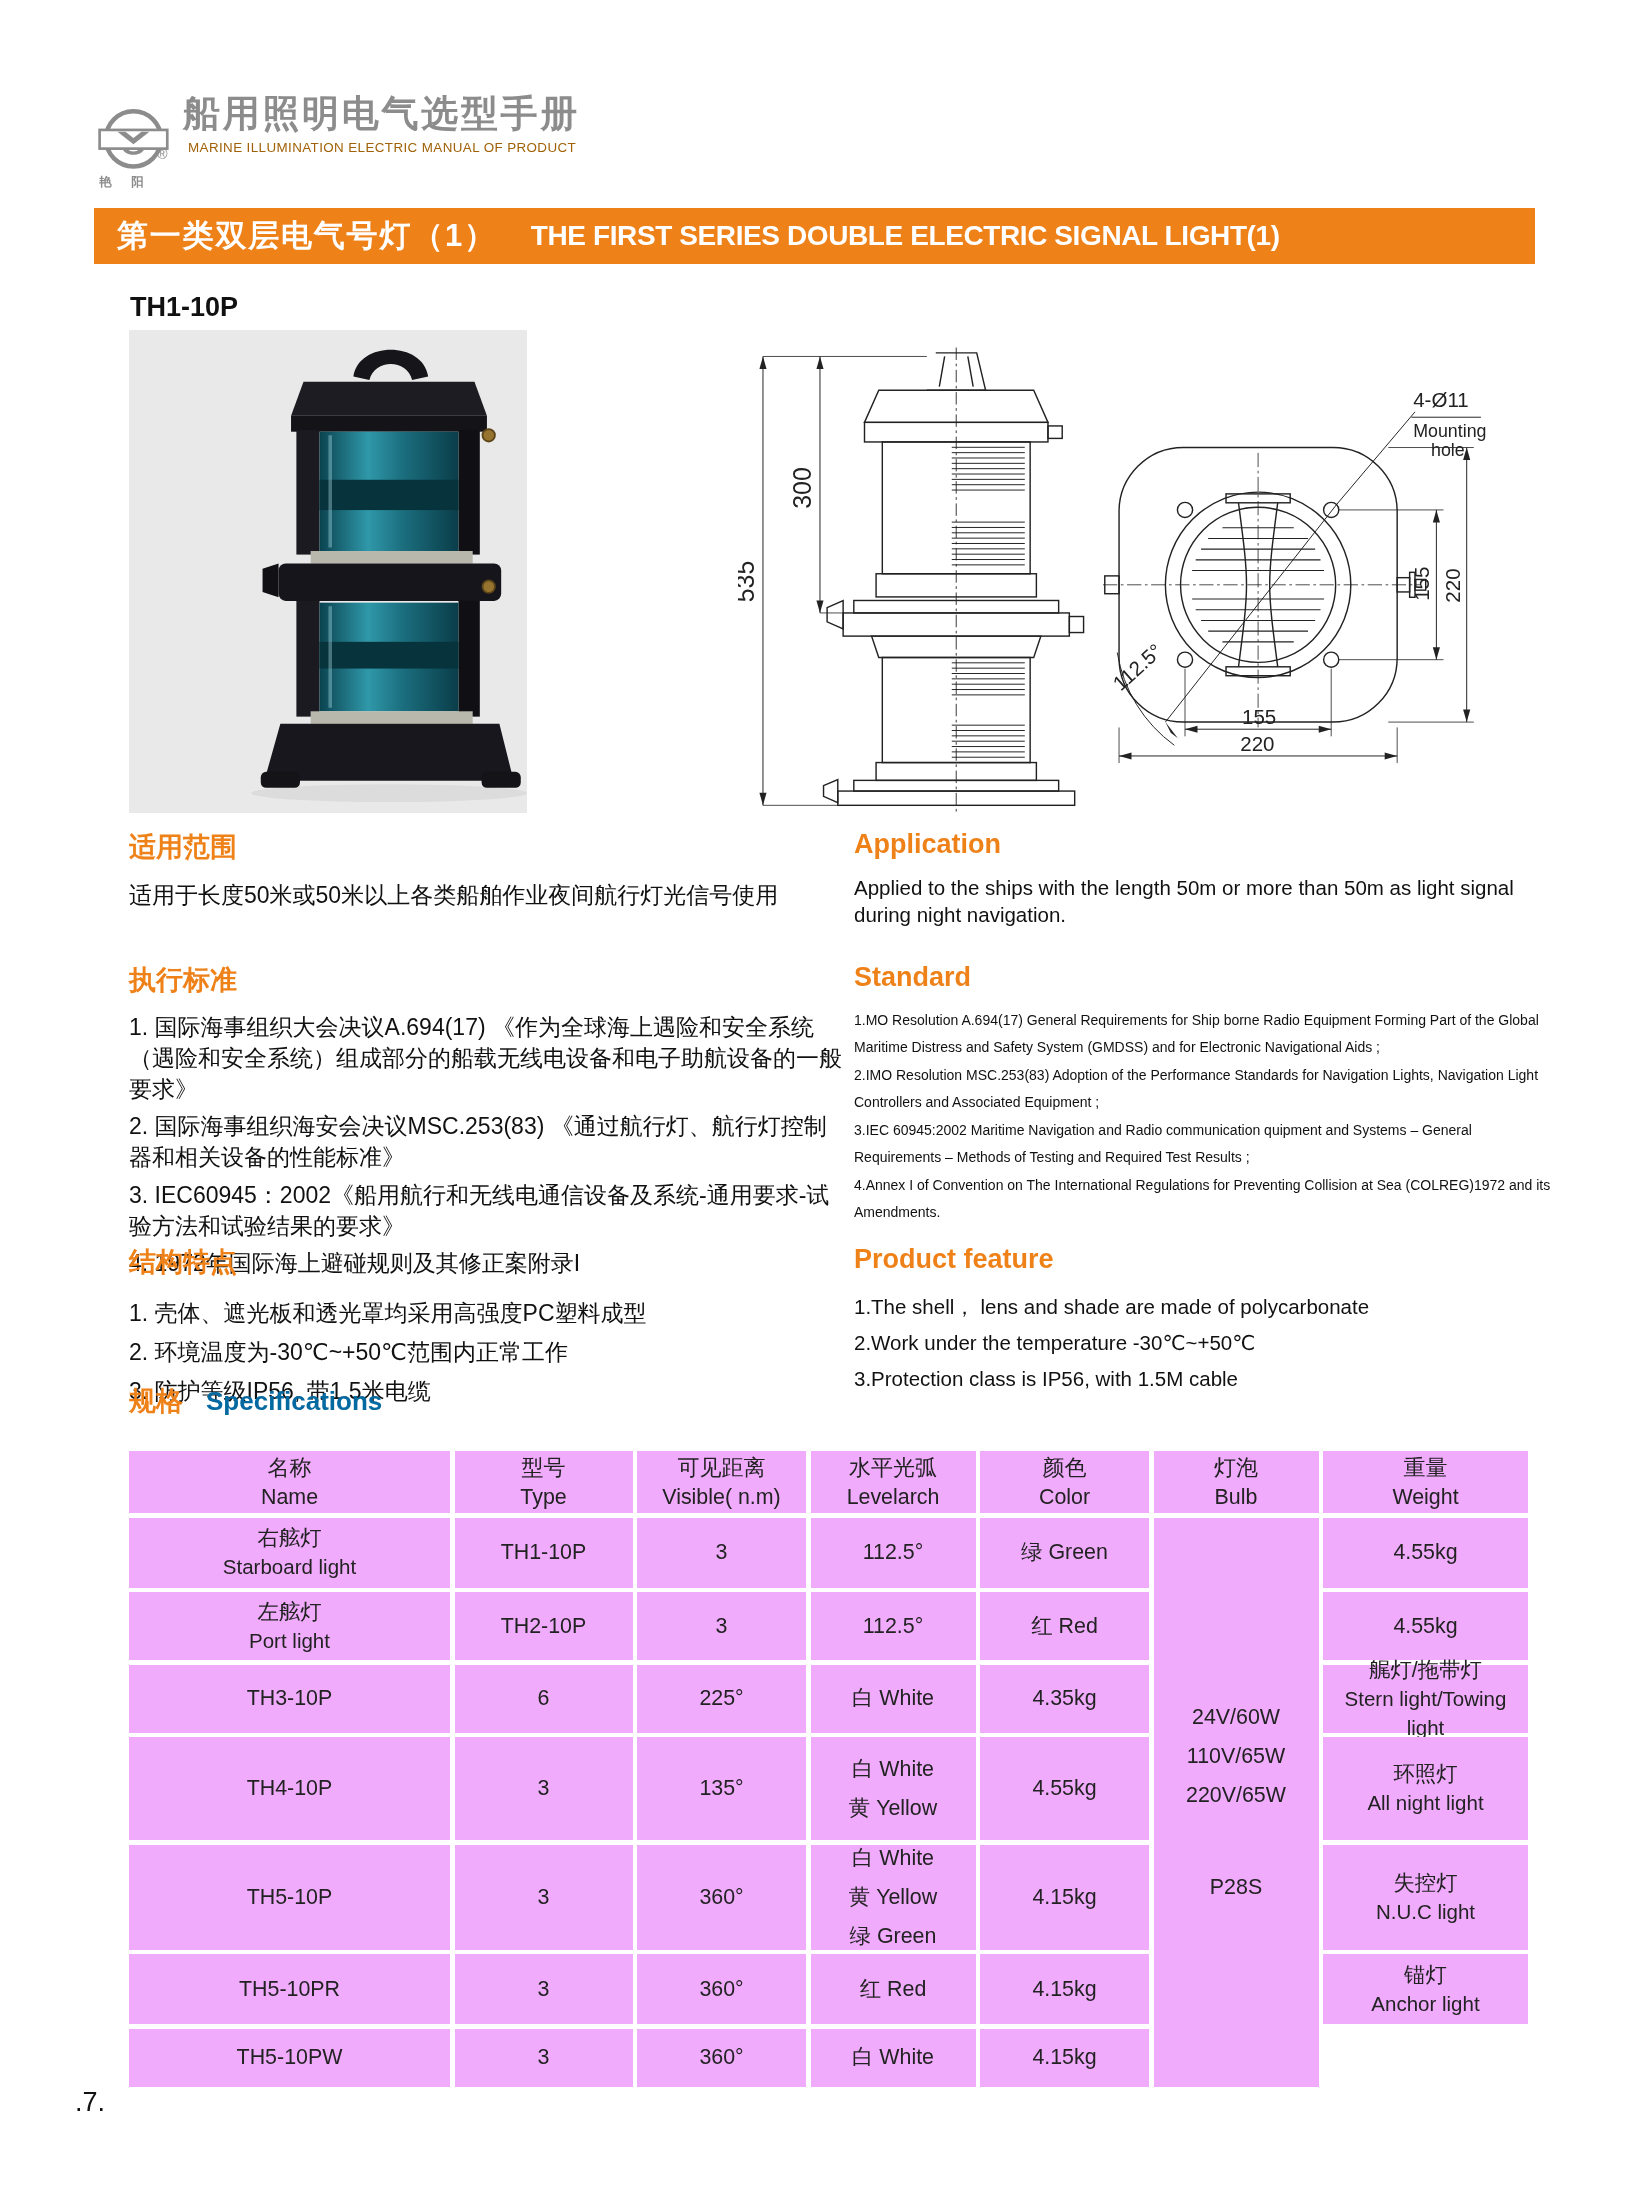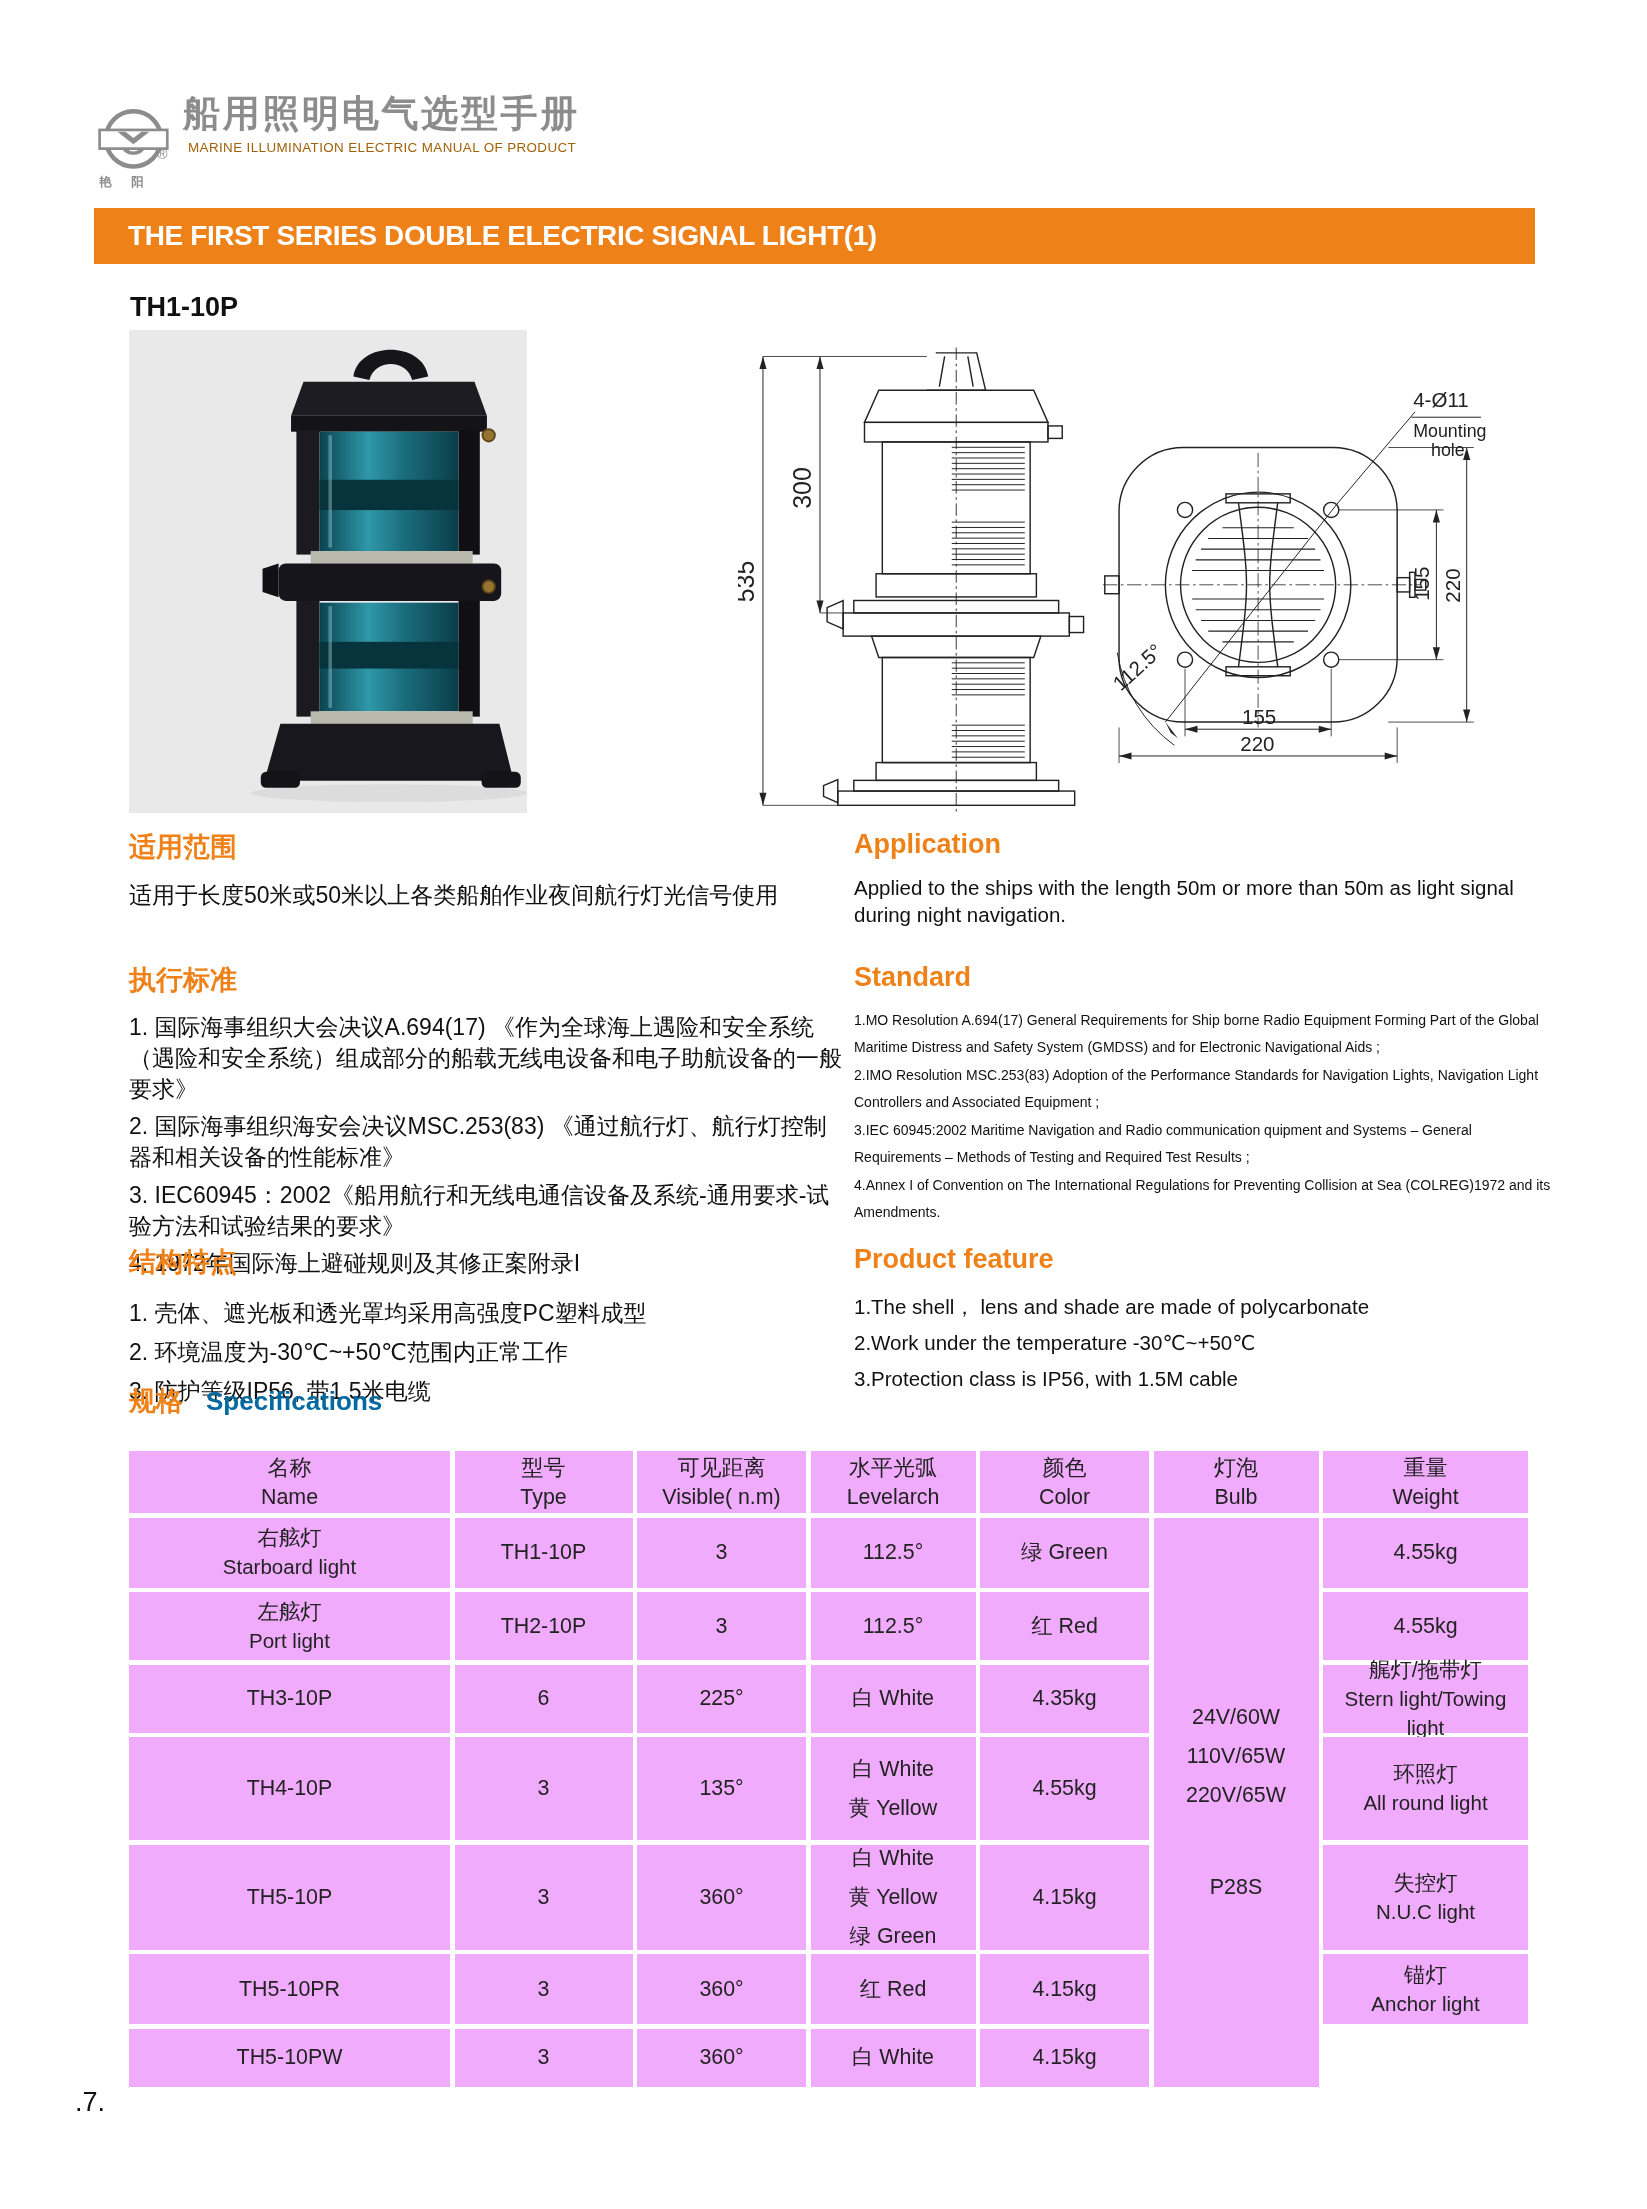--- a/index.html
+++ b/index.html
@@ -76,20 +76,21 @@
       <path d="M26,30 L44,44 L62,30 L53,30 L44,37 L35,30 Z" fill="#8c8c8c"></path>
       <path d="M32,50 C36,58 52,58 56,50 L50,50 C48,53 40,53 38,50 Z" fill="#8c8c8c"></path>
     </svg>
   </div>
   <div class="logo-cn">艳  阳</div>
   <div class="logo-reg">®</div>
   <div class="hdr-title-cn">船用照明电气选型手册</div>
   <div class="hdr-title-en">MARINE ILLUMINATION ELECTRIC MANUAL OF PRODUCT</div>
 
   <div class="banner">
+    <span class="banner-cn">第一类双层电气号灯（1）</span>
     <span class="banner-en">THE FIRST SERIES DOUBLE ELECTRIC SIGNAL LIGHT(1)</span>
   </div>
 
   <div class="model">TH1-10P</div>
   <div class="photo">
     <svg width="398" height="483" viewBox="0 0 447 542">
       <defs>
         <linearGradient id="glass" x1="0" y1="0" x2="1" y2="0">
           <stop offset="0" stop-color="#0b4350"></stop>
             <stop offset="0.35" stop-color="#2f98a9"></stop>
@@ -390,21 +391,21 @@
     <div class="cell val">3</div>
     <div class="cell val">135°</div>
     <div class="cell">
         <span class="color-line">白 White</span>
         <span class="color-line">黄 Yellow</span>
       </div>
     <div class="cell val">4.55kg</div>
 
     <div class="cell">
         <span class="name-cn">环照灯</span>
-        <span class="name-en">All round light</span>
+        <span class="name-en">All night light</span>
       </div>
     <div class="cell val">TH5-10P</div>
     <div class="cell val">3</div>
     <div class="cell val">360°</div>
     <div class="cell">
         <span class="color-line">白 White</span>
         <span class="color-line">黄 Yellow</span>
         <span class="color-line">绿 Green</span>
       </div>
     <div class="cell val">4.15kg</div>

